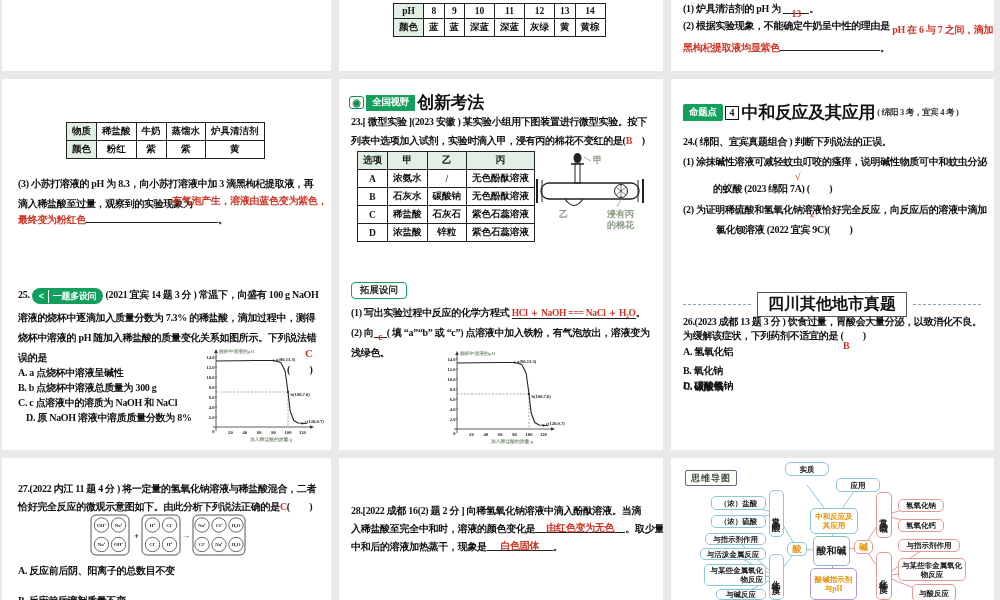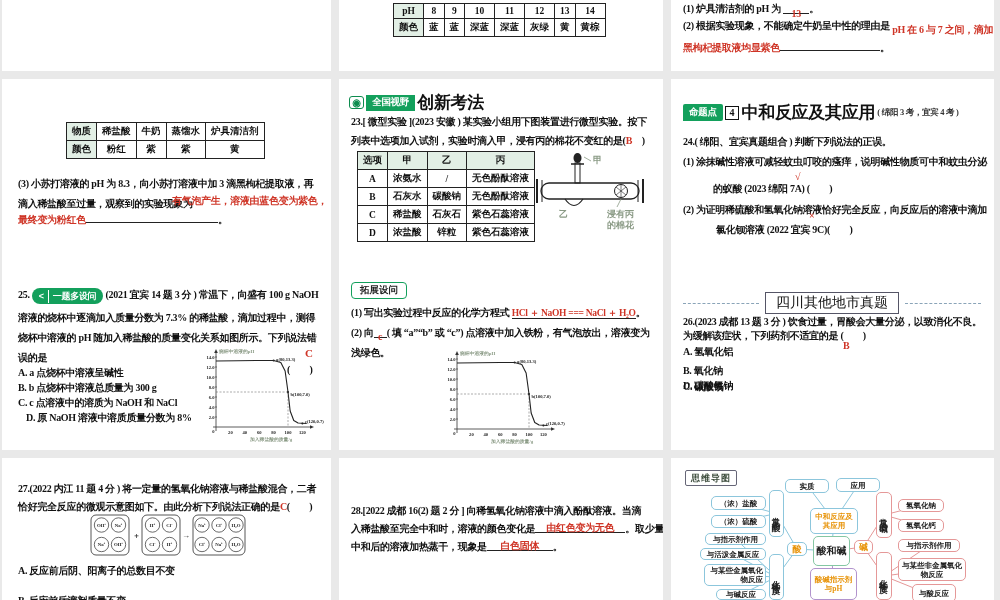--- a/index.html
+++ b/index.html
@@ -17,21 +17,21 @@
 .badge-pill .sep{border-left:1px solid #fff;align-self:stretch}
 .badge-rect{display:inline-block;background:#13a05c;color:#fff;font-size:9.5px;font-weight:bold;padding:1.5px 6px;font-family:"Liberation Sans",sans-serif;vertical-align:middle}
 .eyebox{display:inline-flex;align-items:center;justify-content:center;width:15px;height:13px;background:#fff;border-radius:3px;color:#0d8c4f;font-size:10px;vertical-align:middle;border:1px solid #0d8c4f}
 .badge-outline{display:inline-block;border:1.2px solid #13a05c;border-radius:4px;padding:1px 8px;font-size:9.5px;font-weight:bold;color:#222;background:#fff}
 .tag-green{display:inline-block;background:#13a05c;color:#fff;font-size:9.5px;font-weight:bold;padding:2px 6px;border-radius:2px 2px 2px 0;font-family:"Liberation Sans",sans-serif;vertical-align:middle}
 .numbox{display:inline-block;border:1.5px solid #111;background:#fff;color:#111;font-size:10px;font-weight:bold;padding:0.5px 4px;margin-left:2px;vertical-align:middle}
 .sec-title{font-size:17px;font-weight:bold;color:#111;vertical-align:middle}
 .sec-sub{font-size:8.5px;font-weight:bold;color:#333}
 .divider{position:absolute;display:flex;align-items:center;gap:6px}
 .divider .dash{flex:1;border-top:1px dashed #8aa4b8;height:0}
-.divider .dbox{border:1px solid #556;padding:1px 10px;font-size:14px;font-weight:normal;color:#111;white-space:nowrap}
+.divider .dbox{border:1px solid #556;padding:1px 10px;font-size:16px;font-weight:bold;color:#111;white-space:nowrap}
 .mm{position:absolute;background:#fff;border:1.2px solid #8cc6dc;border-radius:5px;display:flex;align-items:center;justify-content:center;text-align:center;font-weight:bold;font-size:7.5px;color:#222;line-height:1.2;padding:1px 2px;font-family:"Liberation Serif",serif}
 .mm.v{writing-mode:vertical-rl;letter-spacing:2px;font-size:8.5px}
 .mm.red-n{border-color:#e59898}
 .mm.green-n{border-color:#85c7a3}
 .mm.purple-n{border-color:#b293cd}
 .mm.orange-t{color:#e8940a}
 .mm.label-n{border:1px solid #667;border-radius:2px;color:#3a4a3a;font-size:9px;letter-spacing:1px}
 svg text{font-family:"Liberation Serif",serif}
 </style>
 </head>
@@ -386,21 +386,21 @@
         <line x1="192.5" y1="89" x2="213" y2="57" stroke="#e59898" stroke-width="1"></line>
         <line x1="192.5" y1="89" x2="213" y2="118" stroke="#e59898" stroke-width="1"></line>
         <line x1="213" y1="57" x2="250" y2="47.5" stroke="#e59898" stroke-width="1"></line>
         <line x1="213" y1="57" x2="250" y2="67.5" stroke="#e59898" stroke-width="1"></line>
         <line x1="213" y1="118" x2="258" y2="87.5" stroke="#e59898" stroke-width="1"></line>
         <line x1="213" y1="118" x2="261" y2="111.5" stroke="#e59898" stroke-width="1"></line>
         <line x1="213" y1="118" x2="249" y2="132.5" stroke="#e59898" stroke-width="1"></line>
         <line x1="160.5" y1="93" x2="162.5" y2="126" stroke="#b293cd" stroke-width="1"></line>
       </svg>
       <div class="mm label-n" style="left: 14px; top: 12px; width: 52px; height: 16px;">思维导图</div>
-      <div class="mm " style="left: 114px; top: 21px; width: 44px; height: 14px;">实质</div>
+      <div class="mm " style="left: 114px; top: 4px; width: 44px; height: 14px; border-radius: 6px;">实质</div>
       <div class="mm " style="left: 165px; top: 20px; width: 44px; height: 14px;">应用</div>
       <div class="mm orange-t" style="left: 139px; top: 50px; width: 48px; height: 26px;">中和反应及其应用</div>
       <div class="mm green-n" style="left: 142px; top: 78px; width: 37px; height: 30px; font-size: 10px;">酸和碱</div>
       <div class="mm orange-t" style="left: 116px; top: 84px; width: 20px; height: 14px; font-size: 9px;">酸</div>
       <div class="mm red-n orange-t" style="left: 183px; top: 82px; width: 19px; height: 14px; font-size: 9px;">碱</div>
       <div class="mm purple-n orange-t" style="left: 139px; top: 110px; width: 47px; height: 32px;">酸碱指示剂与pH</div>
       <div class="mm v" style="left: 98px; top: 32px; width: 15px; height: 47px;">常见的酸</div>
       <div class="mm " style="left: 40px; top: 38px; width: 55px; height: 14px;">（浓）盐酸</div>
       <div class="mm " style="left: 40px; top: 57px; width: 55px; height: 13px;">（浓）硫酸</div>
       <div class="mm v" style="left: 98px; top: 96px; width: 15px; height: 46px;">化学性质</div>

